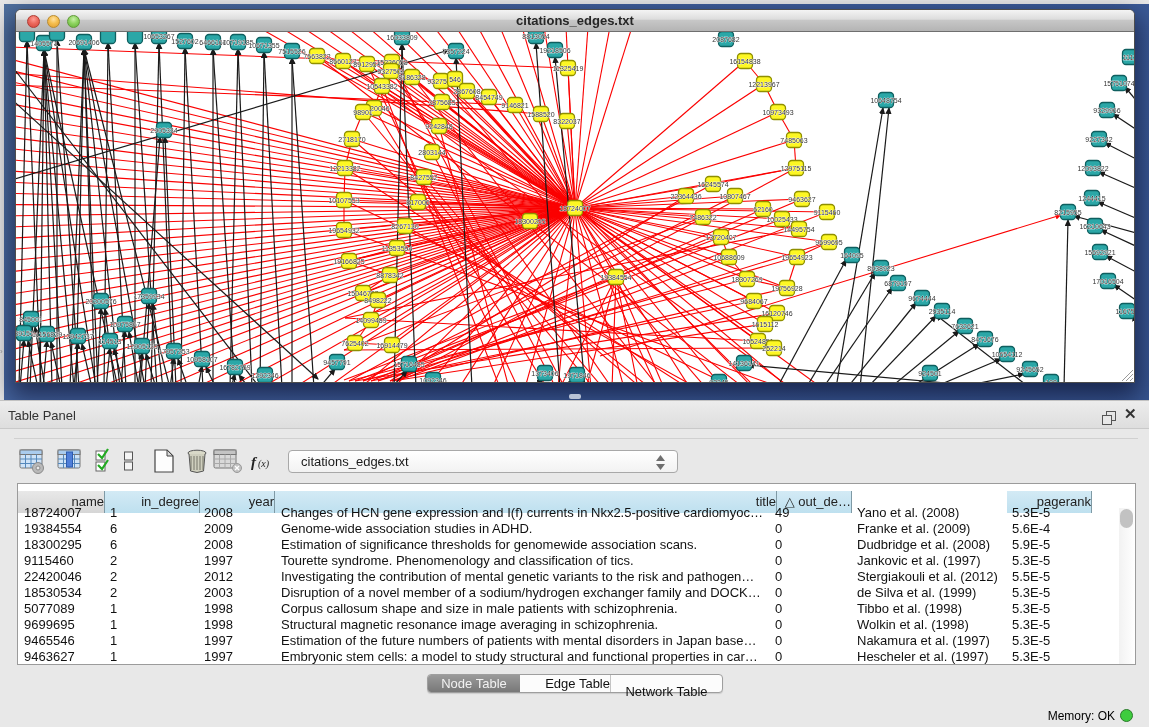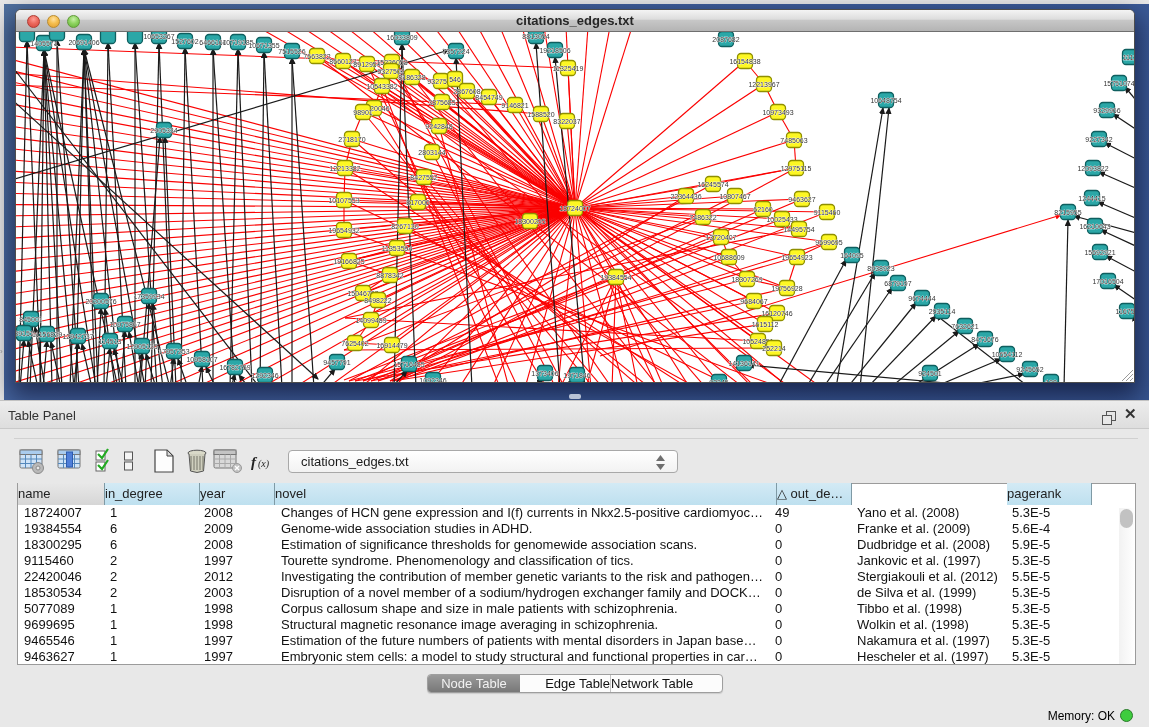--- a/index.html
+++ b/index.html
@@ -1,18 +1,18 @@
 <!DOCTYPE html>
 <html><head><meta charset="utf-8"><title>cyto</title><style>
 *{margin:0;padding:0;box-sizing:border-box}
 html,body{width:1149px;height:727px;background:#e8e8e8;font-family:"Liberation Sans",sans-serif;overflow:hidden;position:relative}
 .abs{position:absolute}
 .tr{position:absolute;left:18px;width:1094px;height:16px;font-size:13px;color:#111;line-height:16px}
 .td{position:absolute;top:0;white-space:nowrap;overflow:hidden}
-.hc{position:absolute;top:0;height:22px;border-right:1px solid #7f9aa5;background:linear-gradient(#d3eaf5,#bee0ef);color:#222;font-size:13px;text-align:left;line-height:22px}
+.hc{position:absolute;top:8px;height:22px;border-right:1px solid #7f9aa5;background:linear-gradient(#d3eaf5,#bee0ef);color:#222;font-size:13px;text-align:right;line-height:22px}
 </style></head><body>
 
 <div class="abs" style="left:4px;top:4px;width:1145px;height:396px;background:linear-gradient(135deg,#50719f 0%,#43629e 30%,#3d5d9b 60%,#375590 100%)"></div>
 
 <div class="abs" style="left:15px;top:9px;width:1120px;height:374px;border-radius:6px 6px 0 0;box-shadow:0 10px 24px 4px rgba(0,0,25,0.55);border:1px solid #4d4d4d;background:#fff">
   <div class="abs" style="left:0;top:0;width:1118px;height:22px;border-radius:5px 5px 0 0;background:linear-gradient(#f4f4f4,#dcdcdc 45%,#c8c8c8 46%,#b4b4b4);border-bottom:1px solid #6f6f6f">
     <div class="abs" style="left:11px;top:5px;width:13px;height:13px;border-radius:50%;background:radial-gradient(circle at 50% 30%,#ff9d96 0%,#ec6a5e 45%,#d5443a 100%);border:1px solid #b03b33"></div>
     <div class="abs" style="left:31px;top:5px;width:13px;height:13px;border-radius:50%;background:radial-gradient(circle at 50% 30%,#ffe1a0 0%,#f5bf4f 45%,#df9b2e 100%);border:1px solid #b98b2e"></div>
     <div class="abs" style="left:51px;top:5px;width:13px;height:13px;border-radius:50%;background:radial-gradient(circle at 50% 30%,#c8f0a8 0%,#8fd461 45%,#62b136 100%);border:1px solid #619939"></div>
     <div style="text-align:center;font-size:13px;font-weight:bold;color:#262626;line-height:21px">citations_edges.txt</div>
@@ -669,21 +669,21 @@
 </div>
 
 <div class="abs" style="left:17px;top:483px;width:1119px;height:182px;background:#fff;border:1px solid #9b9b9b">
   <div class="abs" style="left:1101px;top:24px;width:16px;height:156px;background:linear-gradient(90deg,#f2f2f2,#ffffff)"></div>
   <div class="abs" style="left:1102px;top:25px;width:13px;height:19px;border-radius:7px;background:#c2c2c2"></div>
 </div>
 <div class="abs" style="left:18px;top:483px;width:1074px;height:23px">
   <div class="hc" style="left:0;width:87px;background:linear-gradient(#e8e8e8,#d6d6d6);border-left:none">name</div>
   <div class="hc" style="left:87px;width:95px">in_degree</div>
   <div class="hc" style="left:182px;width:75px">year</div>
-  <div class="hc" style="left:257px;width:502px">novel</div>
+  <div class="hc" style="left:257px;width:502px">title</div>
   <div class="hc" style="left:759px;width:75px">△ out_de…</div>
   <div class="hc" style="left:989px;width:85px;border-right:1px solid #7f9aa5">pagerank</div>
 </div>
 <div class="tr" style="top:505px">
 <span class="td" style="left:6px;width:80px">18724007</span>
 <span class="td" style="left:92px;width:60px">1</span>
 <span class="td" style="left:186px;width:60px">2008</span>
 <span class="td" style="left:263px;width:492px">Changes of HCN gene expression and I(f) currents in Nkx2.5-positive cardiomyoc…</span>
 <span class="td" style="left:757px;width:60px">49</span>
 <span class="td" style="left:839px;width:148px">Yano et al. (2008)</span>
@@ -713,21 +713,21 @@
 <span class="td" style="left:186px;width:60px">1997</span>
 <span class="td" style="left:263px;width:492px">Tourette syndrome. Phenomenology and classification of tics.</span>
 <span class="td" style="left:757px;width:60px">0</span>
 <span class="td" style="left:839px;width:148px">Jankovic et al. (1997)</span>
 <span class="td" style="left:994px;width:80px">5.3E-5</span>
 </div>
 <div class="tr" style="top:569px">
 <span class="td" style="left:6px;width:80px">22420046</span>
 <span class="td" style="left:92px;width:60px">2</span>
 <span class="td" style="left:186px;width:60px">2012</span>
-<span class="td" style="left:263px;width:492px">Investigating the contribution of member genetic variants to the risk and pathogen…</span>
+<span class="td" style="left:263px;width:492px">Investigating the contribution of mental genetic variants to the risk and pathogen…</span>
 <span class="td" style="left:757px;width:60px">0</span>
 <span class="td" style="left:839px;width:148px">Stergiakouli et al. (2012)</span>
 <span class="td" style="left:994px;width:80px">5.5E-5</span>
 </div>
 <div class="tr" style="top:585px">
 <span class="td" style="left:6px;width:80px">18530534</span>
 <span class="td" style="left:92px;width:60px">2</span>
 <span class="td" style="left:186px;width:60px">2003</span>
 <span class="td" style="left:263px;width:492px">Disruption of a novel member of a sodium/hydrogen exchanger family and DOCK…</span>
 <span class="td" style="left:757px;width:60px">0</span>
@@ -767,17 +767,17 @@
 <span class="td" style="left:186px;width:60px">1997</span>
 <span class="td" style="left:263px;width:492px">Embryonic stem cells: a model to study structural and functional properties in car…</span>
 <span class="td" style="left:757px;width:60px">0</span>
 <span class="td" style="left:839px;width:148px">Hescheler et al. (1997)</span>
 <span class="td" style="left:994px;width:80px">5.3E-5</span>
 </div>
 
 <div class="abs" style="left:427px;top:674px;width:296px;height:19px;border:1px solid #9e9e9e;border-radius:4px;background:#fcfcfc;box-shadow:0 1px 1px rgba(0,0,0,0.12)">
   <div class="abs" style="left:0;top:0;width:92px;height:17px;border-radius:3px 0 0 3px;background:linear-gradient(#9a9a9a,#787878);color:#f2f2f2;font-size:13px;text-align:center;line-height:17px">Node Table</div>
   <div class="abs" style="left:92px;top:0;width:91px;height:17px;color:#111;font-size:13px;text-align:right;line-height:17px;border-right:1px solid #c4c4c4">Edge Table</div>
-  <div class="abs" style="left:183px;top:0;width:111px;height:17px;color:#111;font-size:13px;line-height:17px">Network Table</div>
+  <div class="abs" style="left:183px;top:8px;width:111px;height:17px;color:#111;font-size:13px;text-align:center;line-height:17px">Network Table</div>
 </div>
 
 <div class="abs" style="left:1040px;top:709px;width:75px;font-size:12px;color:#000000;text-align:right">Memory: OK</div>
 <div class="abs" style="left:1120px;top:709px;width:13px;height:13px;border-radius:50%;background:#3ecc3e;border:1.5px solid #2b7a2b"></div>
 
 </body></html>

